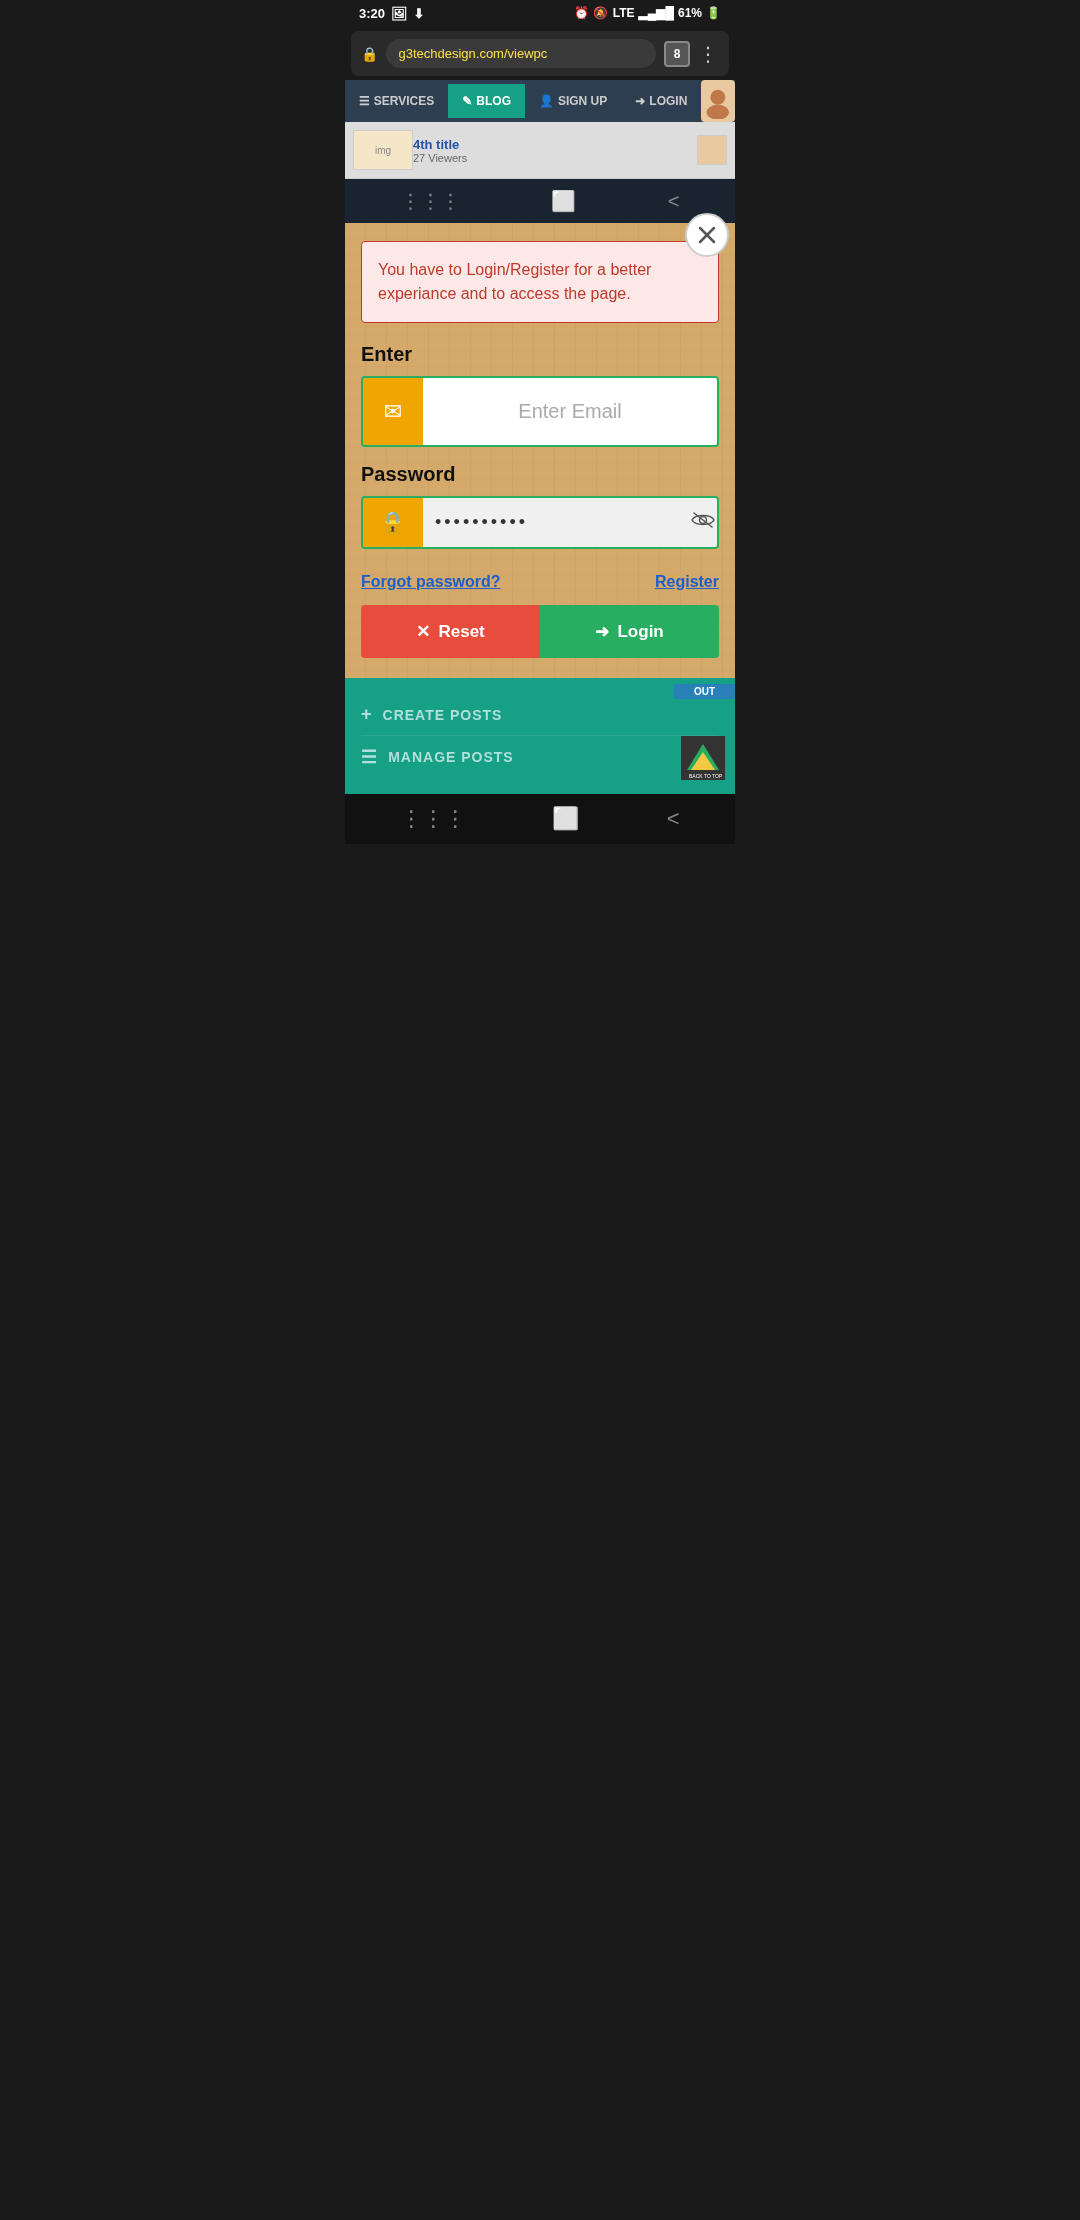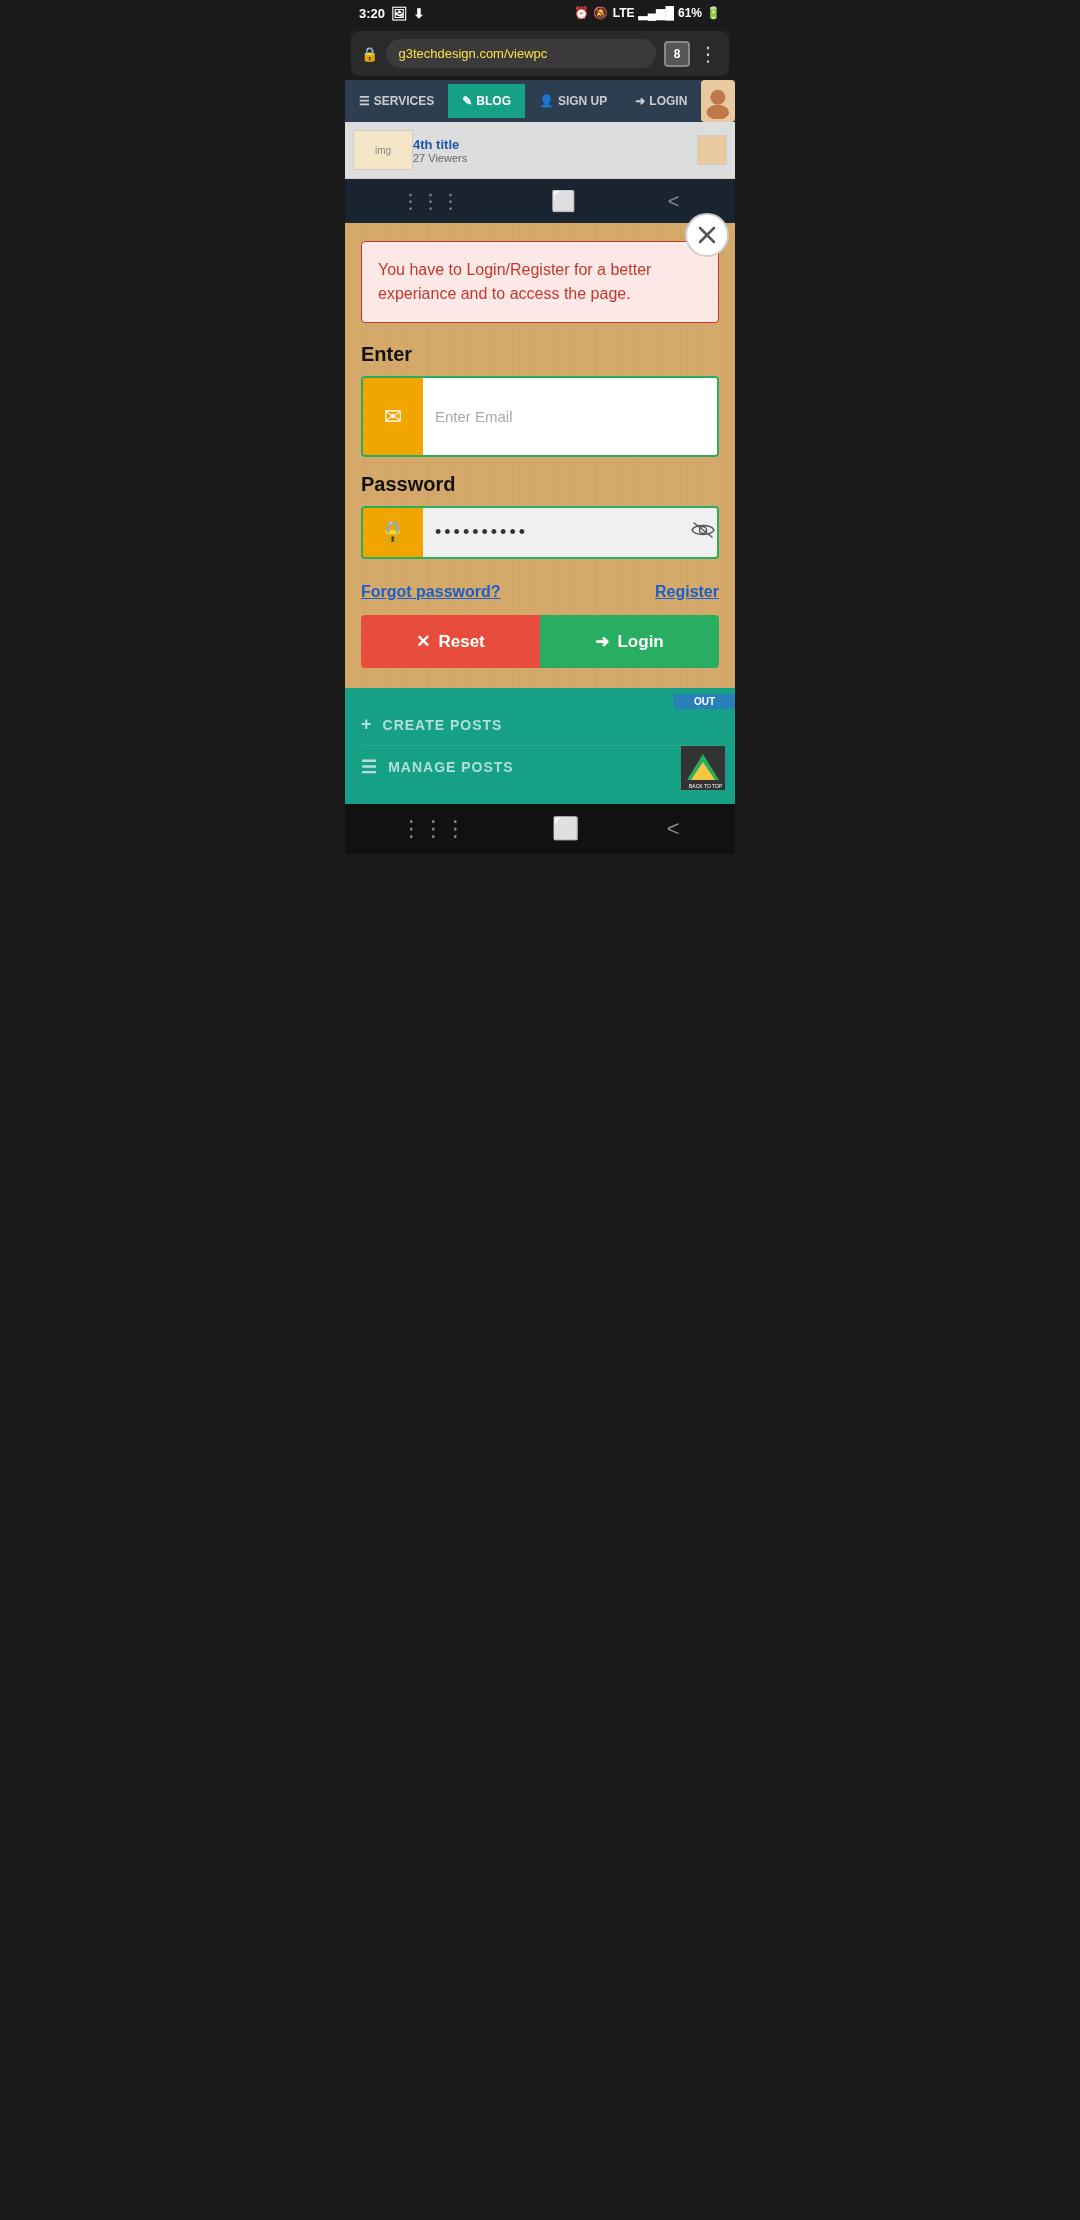--- a/index.html
+++ b/index.html
@@ -210,26 +210,27 @@
       display: flex;
       align-items: center;
       justify-content: center;
       font-size: 22px;
       color: white;
       flex-shrink: 0;
     }
 
     .input-field {
       flex: 1;
-      padding: 30px 12px;
-      font-size: 15px;
+      padding: 22px 12px;
+      font-size: 20px;
       border: none;
       outline: none;
       background: white;
       color: #555;
+      text-align: center;
     }
 
     .input-field::placeholder {
       color: #aaa;
     }
 
     .password-wrapper {
       flex: 1;
       display: flex;
       align-items: center;

